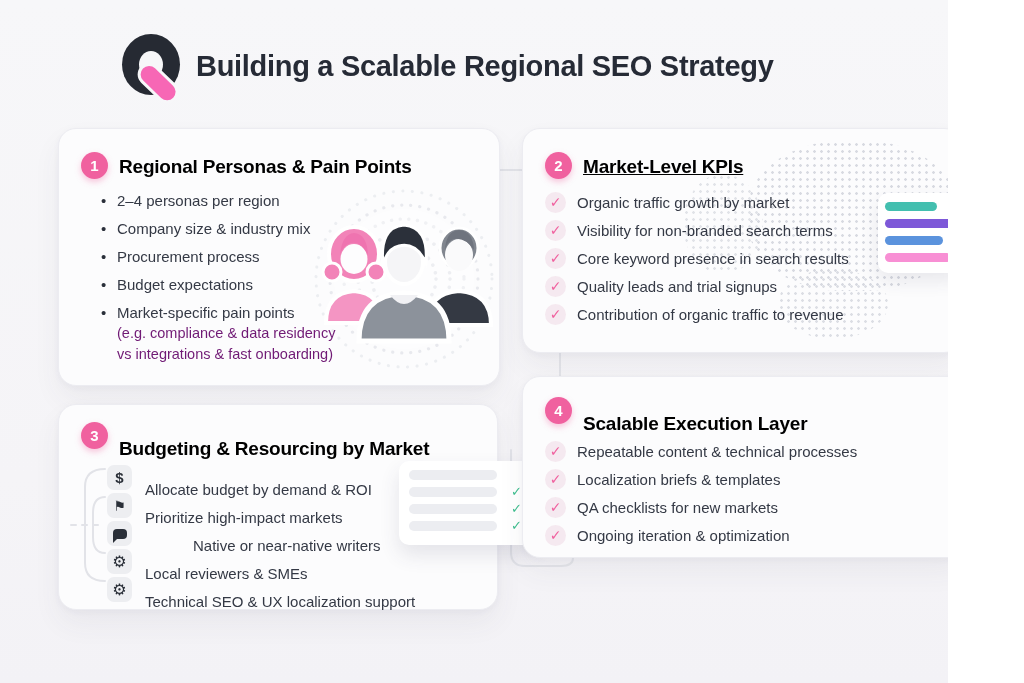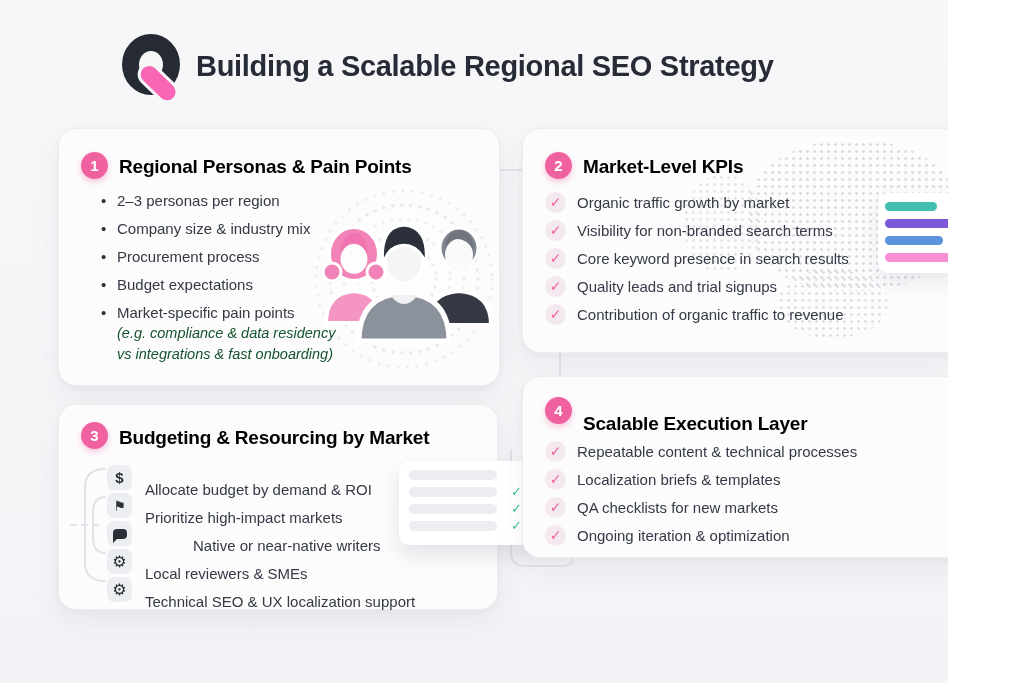--- a/index.html
+++ b/index.html
@@ -36,33 +36,33 @@
            box-shadow:0 3px 6px rgba(240,97,159,.35); }
   .card-title { position:absolute; font-size:19px; font-weight:bold; color:#000000; letter-spacing:-0.2px; }
 
   
   #card1 .badge { left:22px; top:23px; }
   #card1 .card-title { left:60px; top:27px; }
   .bullets { position:absolute; left:40px; top:62px; width:280px; list-style:none; z-index:3; }
   .bullets li { position:relative; padding-left:18px; margin-bottom:8px; font-size:15px;
                 line-height:20px; color:#343945; }
   .bullets li::before { content:"•"; position:absolute; left:2px; top:0; color:#2A2F3A; font-size:15px; }
-  .bullets .sub { font-size:14.5px; line-height:21px; color:#14532d;font-style:italic; }
+  .bullets .sub { font-size:14.5px; line-height:21px; color:#701a75; }
   .illus1 { position:absolute; left:240px; top:28px; z-index:2; }
 
   
   .check-list { position:absolute; list-style:none; z-index:3; }
   .check-list li { display:flex; align-items:center; margin-bottom:7px; height:21px; }
   .check-circle { width:21px; height:21px; border-radius:50%; background:#F5E9F0; margin-right:11px;
                   text-align:center; line-height:21px; font-size:14px; font-weight:bold; color:#F0619F;
                   flex:0 0 21px; }
   .check-label { font-size:15px; color:#343945; white-space:nowrap; }
   #card2 .check-list { left:22px; top:63px; }
   #card2 .badge { left:22px; top:23px; }
-  #card2 .card-title { left:60px; top:27px; }
+  #card2 .card-title { left:60px; top:27px;text-decoration:underline; }
   #card4 .check-list { left:22px; top:64px; }
   #card4 .badge { left:22px; top:20px; }
   #card4 .card-title { left:60px; top:36px;text-align:center; }
 
   
   .dots { position:absolute; z-index:1;
           background-image:radial-gradient(circle,#D7D9E0 1.2px,transparent 1.5px);
           background-size:7px 7px; }
   .blob1 { left:225px; top:12px;  width:210px; height:150px; border-radius:45%; opacity:.95; }
   .blob2 { left:255px; top:140px; width:110px; height:70px;  border-radius:50%; opacity:.85; }
@@ -72,21 +72,21 @@
   .kpi-panel { position:absolute; left:355px; top:64px; width:82px; height:80px; background:#FFFFFF;
                border-radius:10px; box-shadow:0 8px 18px rgba(60,60,90,.10); z-index:4; padding:9px 7px; }
   .kpi-bar { height:9px; border-radius:5px; margin-bottom:8px; }
   .kpi-bar.b1 { width:52px; background:#43BFAF; }
   .kpi-bar.b2 { width:70px; background:#7D58D8; }
   .kpi-bar.b3 { width:58px; background:#5B93DD; }
   .kpi-bar.b4 { width:66px; background:#F88FD4; margin-bottom:0; }
 
   
   #card3 .badge { left:22px; top:17px; }
-  #card3 .card-title { left:60px; top:22px; }
+  #card3 .card-title { left:60px; top:33px; }
   .res-row { position:absolute; left:48px; display:flex; align-items:center; z-index:3; }
   .icon-box { width:25px; height:25px; border-radius:7px; background:#EDEEF1; margin-right:13px;
               display:flex; align-items:center; justify-content:center; color:#2A2F38; flex:0 0 25px; }
   .icon-box .glyph { font-size:15px; font-weight:bold; line-height:1; }
   .icon-box .glyph.gear { font-weight:normal; font-size:16px; }
   .icon-box .glyph.flag { font-weight:normal; font-size:14px; }
   .chat-bubble { position:relative; width:14px; height:10px; background:#2A2F38; border-radius:4px 4px 4px 1px; }
   .chat-bubble::after { content:""; position:absolute; left:0; bottom:-4px; width:0; height:0;
                         border:3px solid transparent; border-left-color:#2A2F38; border-top-color:#2A2F38; }
   .res-label { font-size:15px; color:#343945; white-space:nowrap;margin-top:24px; }
@@ -155,21 +155,21 @@
 
       <g>
         <path d="M60 184 Q60 138 105 136 Q150 138 150 184 Z" fill="#8C929B" stroke="#FFFFFF" stroke-width="5"></path>
         <path d="M91 138 L119 138 Q105 156 91 138 Z" fill="#F1F1F4"></path>
         <ellipse cx="105" cy="105" rx="19" ry="22" fill="#F5F5F7" stroke="#FFFFFF" stroke-width="4"></ellipse>
         <path d="M84 108 Q80 70 105 68 Q130 70 127 106 Q117 85 100 89 Q88 92 84 108 Z" fill="#2B303A" stroke="#FFFFFF" stroke-width="3"></path>
       </g>
     </svg>
 
     <ul class="bullets">
-      <li><span>2–3 personas per region</span></li>
+      <li><span>2–4 personas per region</span></li>
       <li><span>Company size &amp; industry mix</span></li>
       <li><span>Procurement process</span></li>
       <li><span>Budget expectations</span></li>
       <li>
         <span>Market-specific pain points</span>
         <div class="sub">(e.g. compliance &amp; data residency</div>
         <div class="sub">vs integrations &amp; fast onboarding)</div>
       </li>
     </ul>
   </div>

